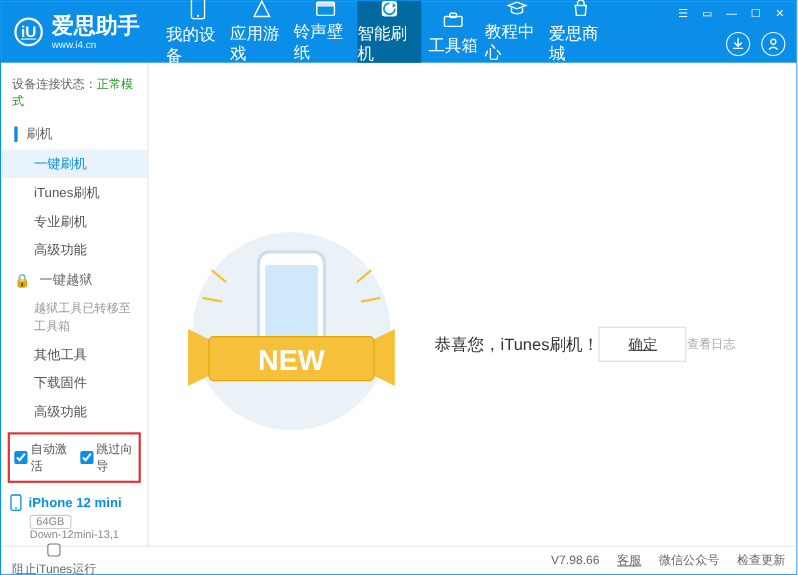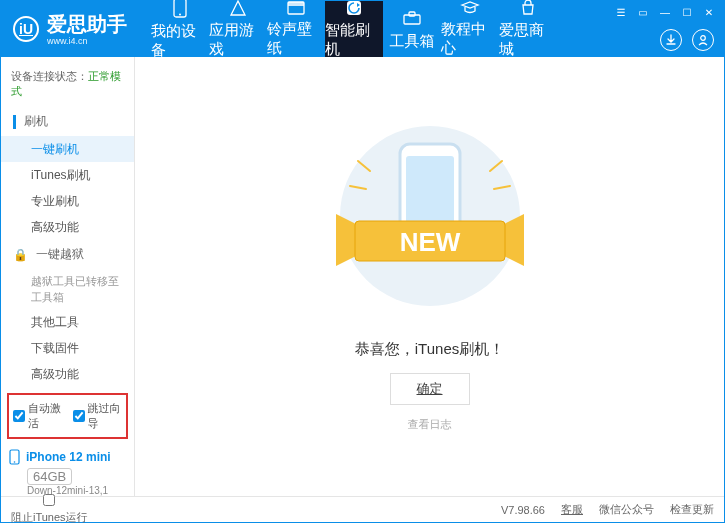--- a/index.html
+++ b/index.html
@@ -8,21 +8,21 @@
 
   .titlebar { height: 56px; background: #0a8ee8; display: flex; align-items: center; color: #fff; position: relative; }
   .logo-block { display: flex; align-items: center; padding: 0 12px; gap: 8px; }
   .logo-circle { width: 26px; height: 26px; border: 2px solid #fff; border-radius: 50%; display:flex; align-items:center; justify-content:center; font-weight:bold; font-size:14px;text-decoration:underline; }
   .logo-text { line-height: 1.2; }
   .logo-text .t1 { font-size: 20px; font-weight: bold; }
   .logo-text .t2 { font-size: 9px; opacity: .9; }
 
   .topnav { display: flex; height: 56px; margin-left: 12px; }
   .topnav .item { width: 58px; display: flex; flex-direction: column; align-items: center; justify-content: center; gap: 4px; font-size: 15px; cursor: pointer; }
-  .topnav .item.active { background: #0f172a; }
+  .topnav .item.active { background: #0369a1; }
   .topnav .icon-slot { width: 22px; height: 20px; display:flex; align-items:center; justify-content:center; }
 
   .title-right { position: absolute; right: 6px; top: 4px; display: flex; align-items: center; gap: 4px; }
   .winbtn { width: 18px; height: 14px; display:flex; align-items:center; justify-content:center; color:#fff; cursor:pointer; font-size:10px; }
   .title-bottom-right { position:absolute; right:10px; bottom:6px; display:flex; gap:10px; }
   .circ-btn { width:22px; height:22px; border:1.5px solid #fff; border-radius:50%; display:flex; align-items:center; justify-content:center; cursor:pointer; }
 
   .body { flex:1; display:flex; min-height:0; }
   .sidebar { width: 134px; border-right:1px solid #e5e5e5; display:flex; flex-direction:column; padding-top:8px; }
   .status-row { padding: 4px 10px 8px; font-size: 11px; color:#666; }
@@ -36,24 +36,24 @@
 
   .sub { padding-left: 30px; font-size: 12px; color:#555; line-height: 26px; cursor:pointer; }
   .sub.active { background:#e8f3fc; color:#0a8ee8; }
   .sub.note { color:#999; line-height:16px; padding-top:4px; padding-bottom:4px; font-size:11px; cursor:default; }
 
   .opts-box { margin: 6px 6px; border:2px solid #d33; padding:6px 4px; display:flex; gap:10px; font-size:11px; color:#555; }
   .opts-box label { display:flex; align-items:center; gap:3px; cursor:pointer; }
 
   .device-box { padding: 4px 8px; }
   .dev-row { display:flex; align-items:center; gap:6px; color:#0a8ee8; font-size:12px; font-weight:bold; }
-  .cap-badge { display:inline-block; border:1px solid #ccc; border-radius:3px; padding:0 5px; font-size:13px; color:#888; margin:3px 0 0 18px; }
+  .cap-badge { display:inline-block; border:1px solid #ccc; border-radius:3px; padding:0 5px; font-size:10px; color:#888; margin:3px 0 0 18px; }
   .dev-sub { font-size:10px; color:#888; margin-left:18px; }
 
-  .main { flex:1; display:flex; flex-direction:column; align-items:center; justify-content:flex-start; padding-top:40px; position:relative;margin-top:19px; }
+  .main { flex:1; display:flex; flex-direction:row; align-items:center; justify-content:flex-start; padding-top:40px; position:relative;margin-top:19px; }
   .msg { margin-top:14px; font-size:15px; color:#333; }
   .ok-btn { margin-top:14px; border:1px solid #ddd; background:#fff; padding:6px 26px; font-size:13px; color:#404040; cursor:pointer;text-decoration:underline; }
   .log-link { margin-top:12px; font-size:11px; color:#aaa; cursor:pointer; }
 
   .footer { height:26px; border-top:1px solid #e5e5e5; display:flex; align-items:center; padding:0 10px; font-size:11px; color:#666; }
   .footer .left { display:flex; align-items:center; gap:5px; }
   .footer .right { margin-left:auto; display:flex; align-items:center; gap:16px; }
 
   input[type=checkbox] { accent-color:#0a8ee8; width:12px; height:12px; }
 </style>

